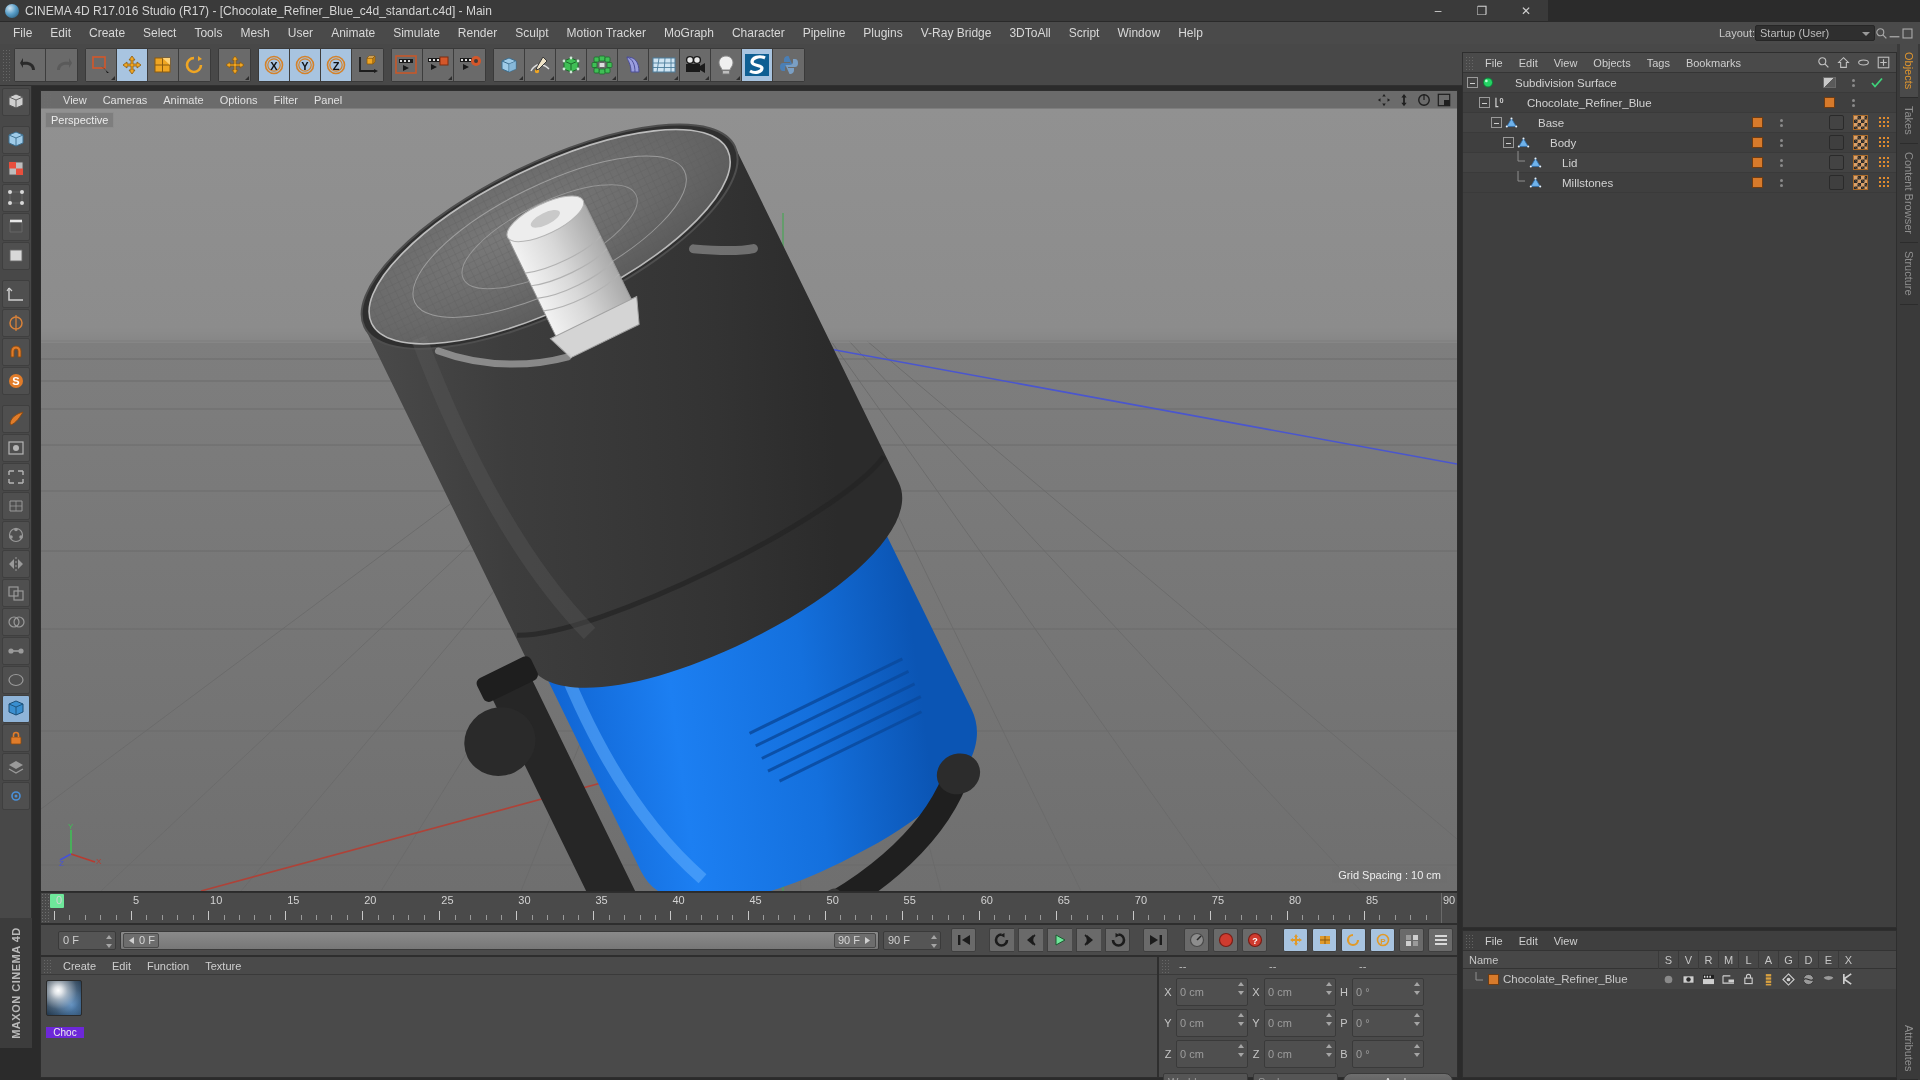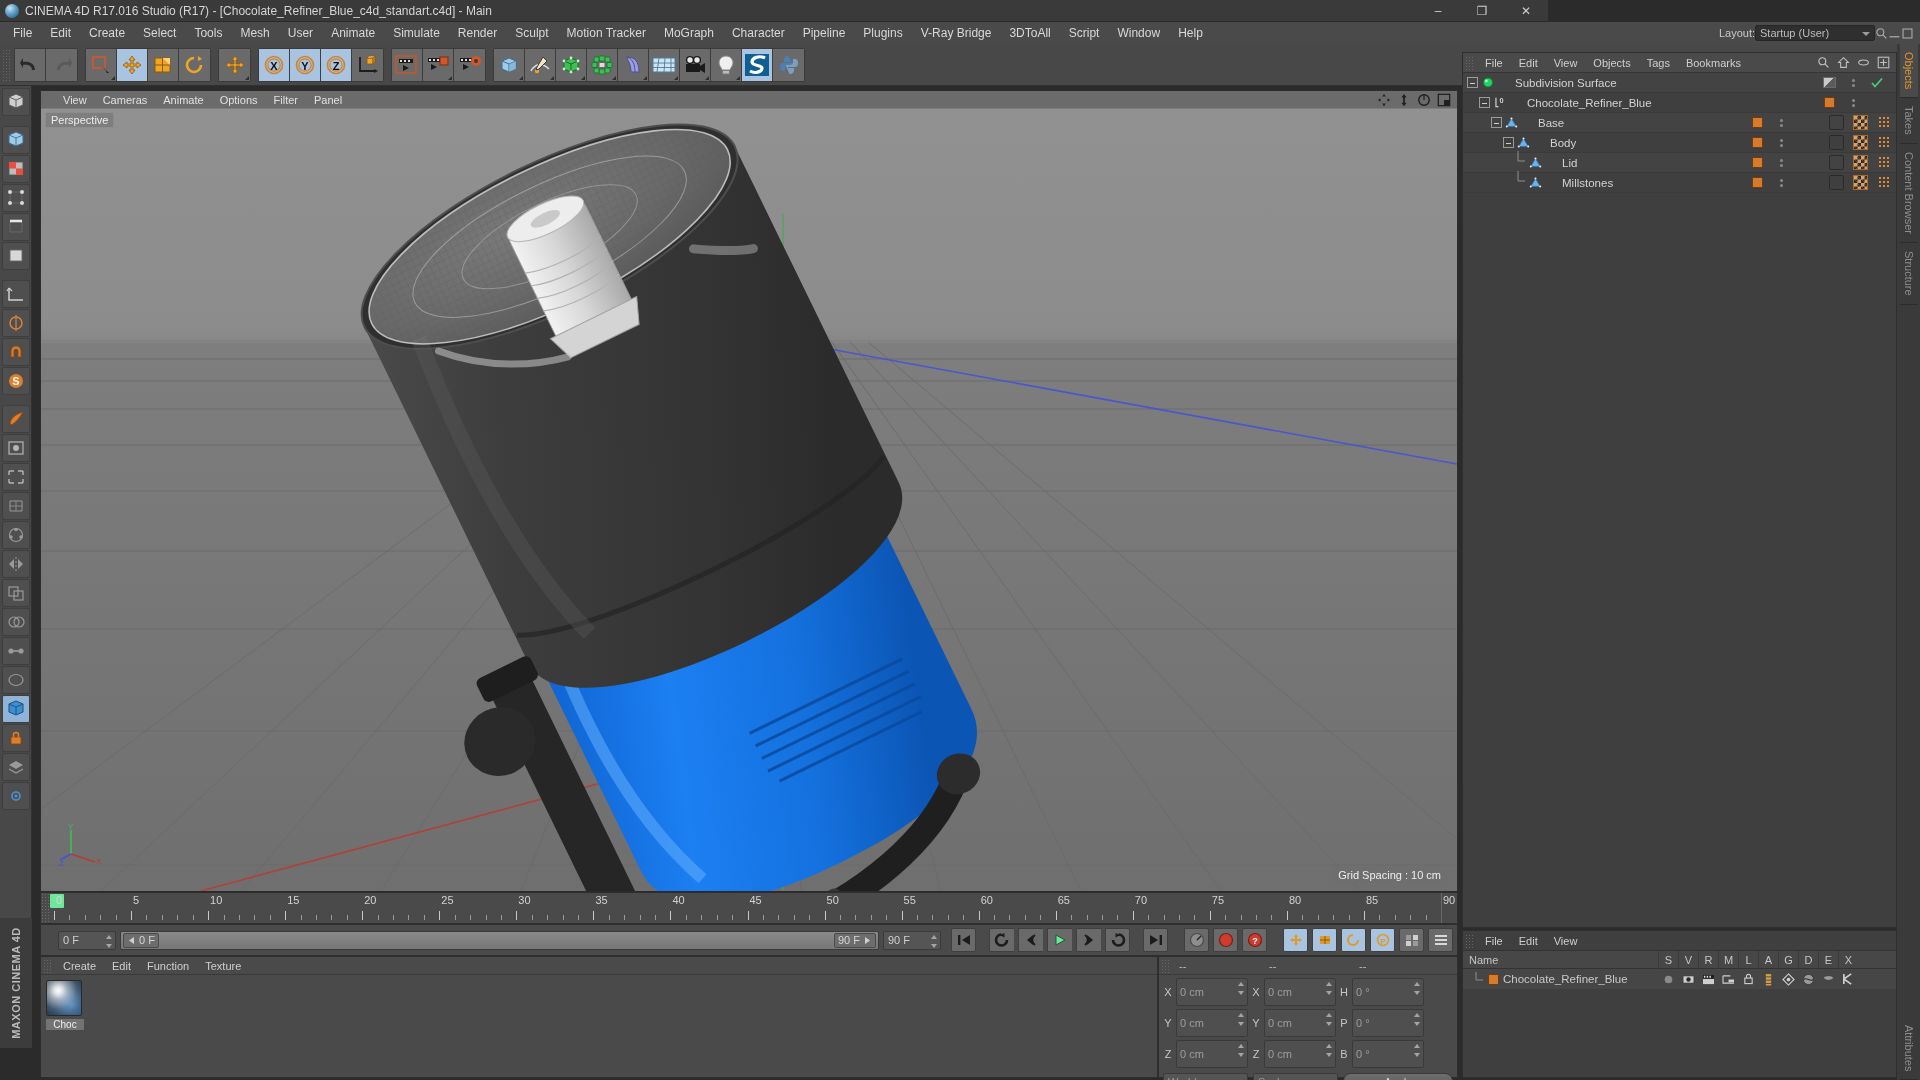--- a/index.html
+++ b/index.html
@@ -196,22 +196,22 @@
   .mat-chip { width: 38px; }
   .mat-ball {
     width: 36px; height: 36px; border: 1px solid #2a2a2a;
     background:
       radial-gradient(circle at 33% 28%, #ffffff 0%, #dcdcdc 12%, #8d8d8d 28%, #2a2a2a 56%, #111 75%),
       radial-gradient(circle at 72% 70%, #4a7fb5 0%, #21405f 48%, #10202f 100%);
     background-blend-mode: screen, normal;
     border-radius: 2px;
   }
   .mat-name {
-    font-size: 10px; background: #737373; color: #eee; text-align: center;
-    margin-top: 3px; overflow: hidden; white-space: nowrap;
+    font-size: 10px; background: #6d28d9; color: #eee; text-align: center;
+    margin-top: 11px; overflow: hidden; white-space: nowrap;
   }
 
   
   .coords {
     position: absolute; left: 1158px; top: 956px; width: 300px; height: 122px;
     background: #4a4a4a; border: 1px solid #2e2e2e;
   }
   .coords-head {
     height: 18px; display: flex; align-items: center; gap: 0; padding-left: 2px;
     border-bottom: 1px solid #3a3a3a; font-size: 11px; color: #bdbdbd;

